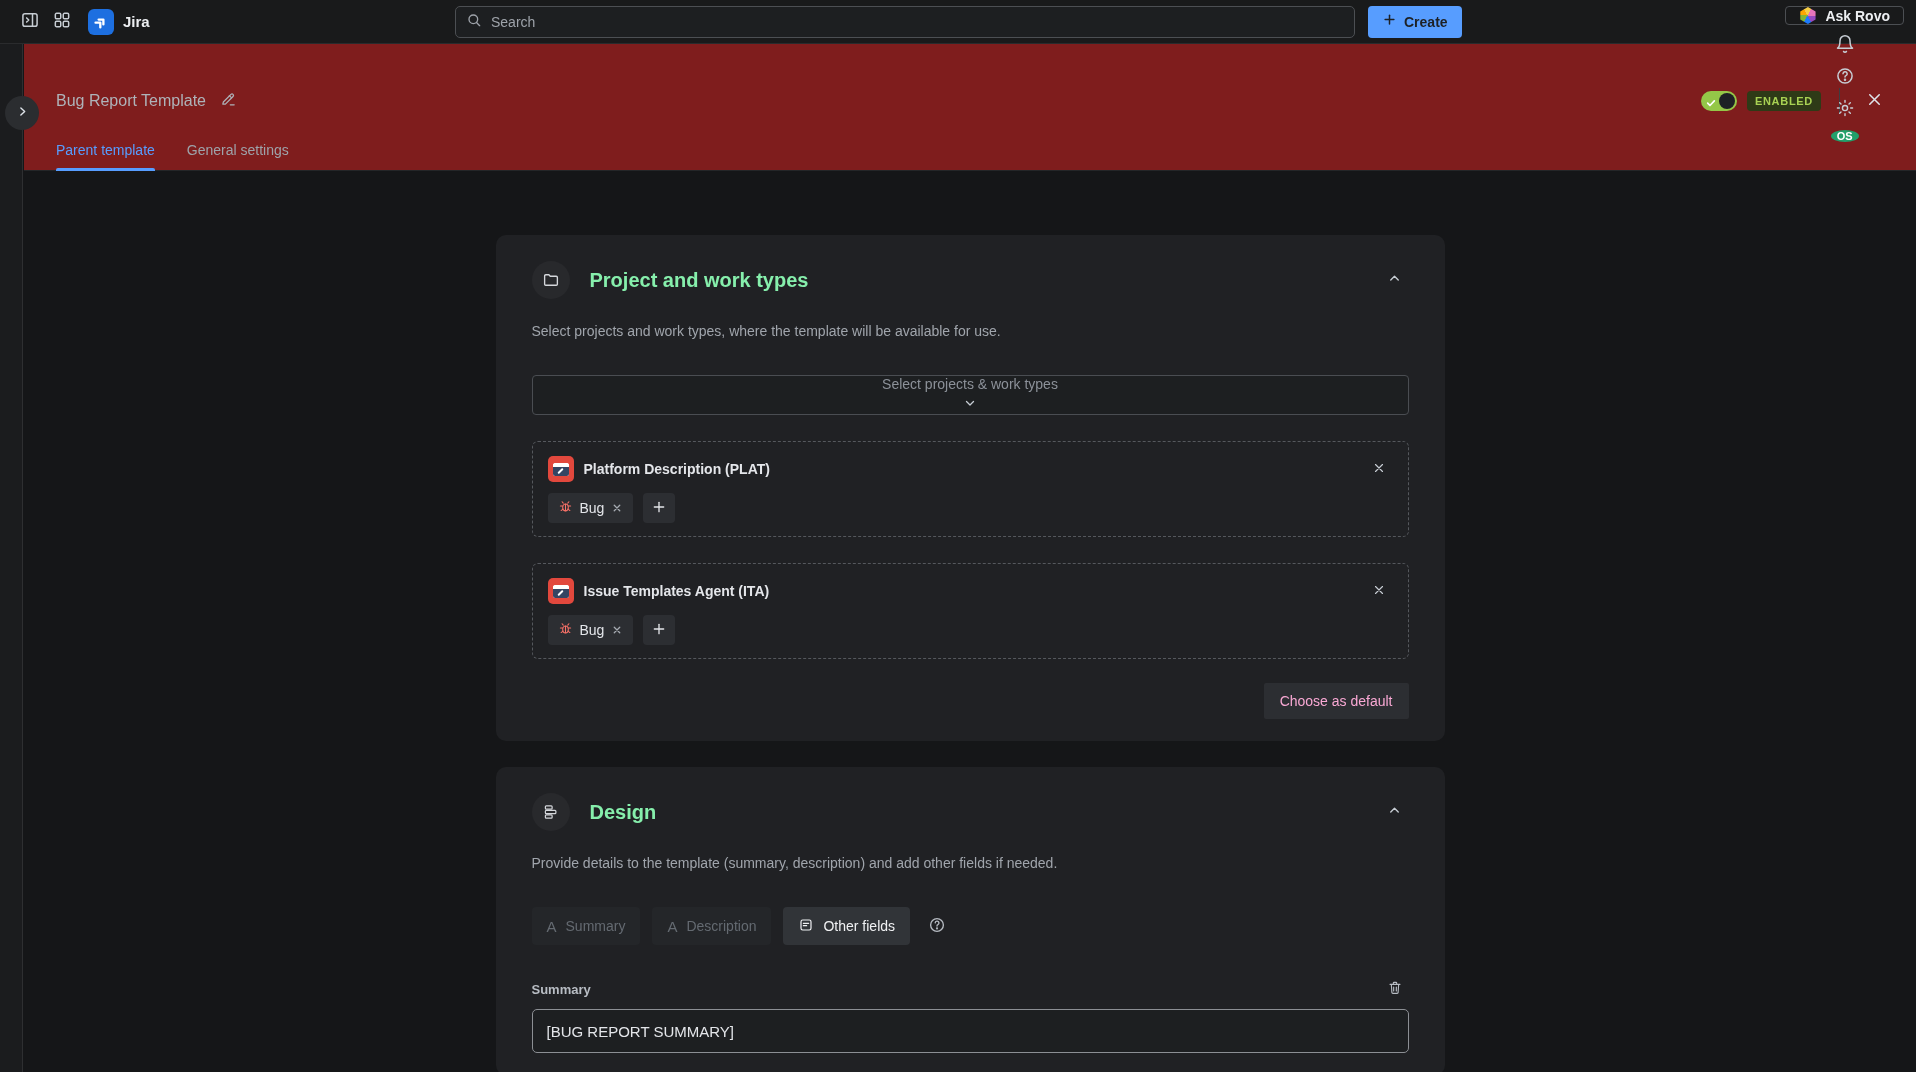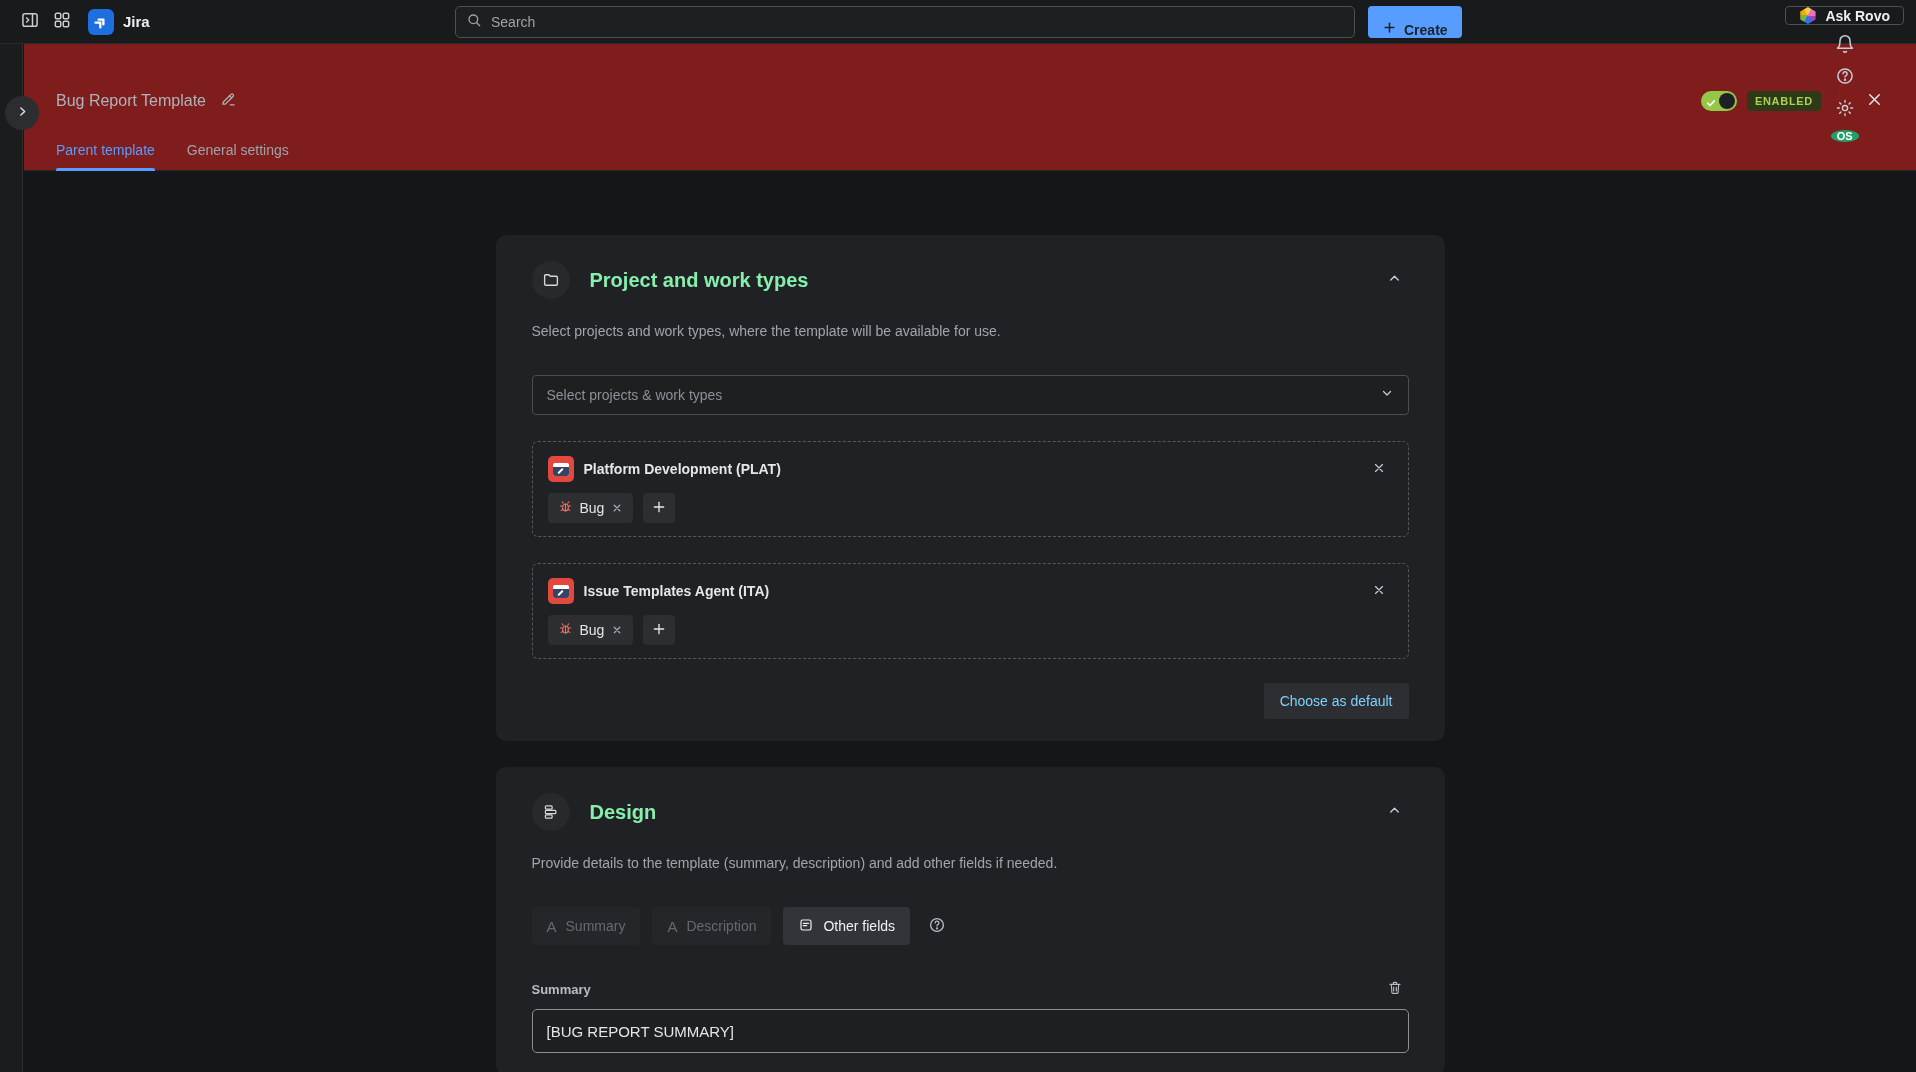--- a/index.html
+++ b/index.html
@@ -15,21 +15,21 @@
   .brand { display:flex; align-items:center; gap:9px; margin-left:10px; cursor:pointer; }
   .logo-sq { width:26px; height:26px; border-radius:6px; background:#1D6FE0; display:flex;
              align-items:center; justify-content:center; }
   .brand-name { font-size:15px; font-weight:700; color:#EDEFF2; }
   .search { position:absolute; left:455px; top:6px; width:900px; height:32px; background:#1D1F21;
             border:1px solid #4C4F53; border-radius:5px; display:flex; align-items:center; padding:0 10px; }
   .search svg { color:#9EA3AA; flex:none; }
   .search input { flex:1; background:transparent; border:none; outline:none; color:#D5D8DC;
                   font-size:14px; padding-left:9px; font-family:"Liberation Sans",sans-serif; }
   .search input::placeholder { color:#9EA3AA; }
-  .create-btn { position:absolute; left:1368px; top:6px; height:32px; padding:0 14px;
+  .create-btn { position:absolute; left:1368px; top:6px; height:32px; padding:8px 14px;
                 background:#579DFF; color:#1D2125; border:none; border-radius:4px; font-size:14px;
                 font-weight:600; display:flex; align-items:flex-end; gap:7px; cursor:pointer;
                 font-family:"Liberation Sans",sans-serif; }
   .tb-right { position:absolute; right:12px; top:6px; height:32px; display:flex; align-items:center; gap:9px;flex-direction:column; }
   .rovo-btn { height:32px; padding:0 13px; background:transparent; border:1px solid #4C4F53;
               border-radius:4px; color:#EDEFF2; font-size:14px; font-weight:600; display:flex;
               align-items:center; gap:9px; cursor:pointer; font-family:"Liberation Sans",sans-serif; }
   .rovo-logo { width:17px; height:17px; clip-path:polygon(50% 0,95% 26%,95% 74%,50% 100%,5% 74%,5% 26%);
                background:conic-gradient(from -30deg,#F5CD47 0 60deg,#E774BB 60deg 120deg,#964AC0 120deg 180deg,
                #1D7AFC 180deg 240deg,#82B536 240deg 300deg,#FCA700 300deg 360deg); }
@@ -77,21 +77,21 @@
   .card-head { display:flex; align-items:center; gap:20px; }
   .icon-circle { width:38px; height:38px; border-radius:50%; background:#28292C; color:#D5D8DC;
                  display:flex; align-items:center; justify-content:center; flex:none; }
   .card-title { flex:1; font-size:20px; font-weight:700; color:#86efac; }
   .collapse-btn { width:28px; height:28px; background:none; border:none; color:#C7CDD4; cursor:pointer;
                   display:flex; align-items:center; justify-content:center; }
   .card-desc { margin-top:24px; font-size:14px; color:#A0A5AC; }
 
   .select-box { margin-top:36px; height:40px; background:#1D1F21; border:1px solid #4A4D52;
                 border-radius:4px; display:flex; align-items:center; justify-content:space-between;
-                padding:0 14px; cursor:pointer; }
+                padding:0 14px; cursor:pointer;flex-direction:column; }
   .select-ph { font-size:14px; color:#8C9199; }
 
   .proj-box { margin-top:26px; border:1px dashed #55585D; border-radius:6px; padding:13px 15px; }
   .proj-row { display:flex; align-items:center; gap:10px; }
   .pavatar { width:26px; height:26px; border-radius:5px; background:#E2483D; display:flex;
              align-items:center; justify-content:center; flex:none; }
   .pwin { width:16px; height:13px; border-radius:2.5px; background:#fff; display:flex;
           flex-direction:column; overflow:hidden; }
   .pwin-top { height:4px; background:#fff; }
   .pwin-body { flex:1; background:#344563; display:flex; align-items:center; justify-content:center; }
@@ -101,21 +101,21 @@
            display:flex; align-items:center; justify-content:center; }
   .tag-row { margin-top:10px; display:flex; align-items:center; gap:10px; }
   .tag { height:30px; padding:8px 10px; background:#2C2E32; border-radius:4px; display:flex;
          align-items:center; gap:7px; }
   .tag-label { font-size:14px; color:#E4E6EA; }
   .tag-x { background:none; border:none; color:#A6ABB2; cursor:pointer; display:flex; align-items:center; padding:0; }
   .add-btn { width:32px; height:30px; background:#2C2E32; border:none; border-radius:4px; color:#E4E6EA;
              cursor:pointer; display:flex; align-items:center; justify-content:center; }
   .card-footer { margin-top:24px; display:flex; justify-content:flex-end; }
   .default-btn { height:36px; padding:0 16px; background:#2C2E32; border:none; border-radius:2px;
-                 color:#7dd3fc; font-size:14px; cursor:pointer; font-family:"Liberation Sans",sans-serif; }
+                 color:#f9a8d4; font-size:14px; cursor:pointer; font-family:"Liberation Sans",sans-serif; }
 
   .seg-row { margin-top:36px; display:flex; align-items:center; gap:12px; }
   .seg { height:38px; padding:0 15px; border:none; border-radius:4px; display:flex; align-items:center;
          gap:9px; font-size:14px; font-weight:500; cursor:pointer; font-family:"Liberation Sans",sans-serif; }
   .seg.disabled { background:#242629; color:#646A71; }
   .seg.active { background:#313438; color:#F0F1F3; }
   .seg .a-glyph { font-size:15px; font-weight:500; }
   .seg-help { margin-left:6px; background:none; border:none; color:#B6BBC2; cursor:pointer;
               display:flex; align-items:center; }
   .field-head { margin-top:30px; display:flex; align-items:center; justify-content:space-between; }
@@ -271,21 +271,21 @@
         <div class="proj-box">
           <div class="proj-row">
             <span class="pavatar">
               <span class="pwin">
                   <span class="pwin-top"></span>
                   <span class="pwin-body">
                     <span class="pwin-slash"></span>
                   </span>
                 </span>
             </span>
-            <span class="proj-name">Platform Development (PLAT)</span>
+            <span class="proj-name">Platform Description (PLAT)</span>
             <button class="x-btn">
               <span><svg width="14" height="14" viewBox="0 0 24 24" fill="none" stroke="currentColor" stroke-width="2" stroke-linecap="round">
                     <path d="M6 6l12 12M18 6L6 18"></path>
                   </svg></span>
             </button>
           </div>
           <div class="tag-row">
             <span class="tag">
               <span><svg width="15" height="15" viewBox="0 0 24 24" fill="none" stroke="#F87168" stroke-width="1.7" stroke-linecap="round">
                     <ellipse cx="12" cy="13.5" rx="4.5" ry="5.5"></ellipse>

